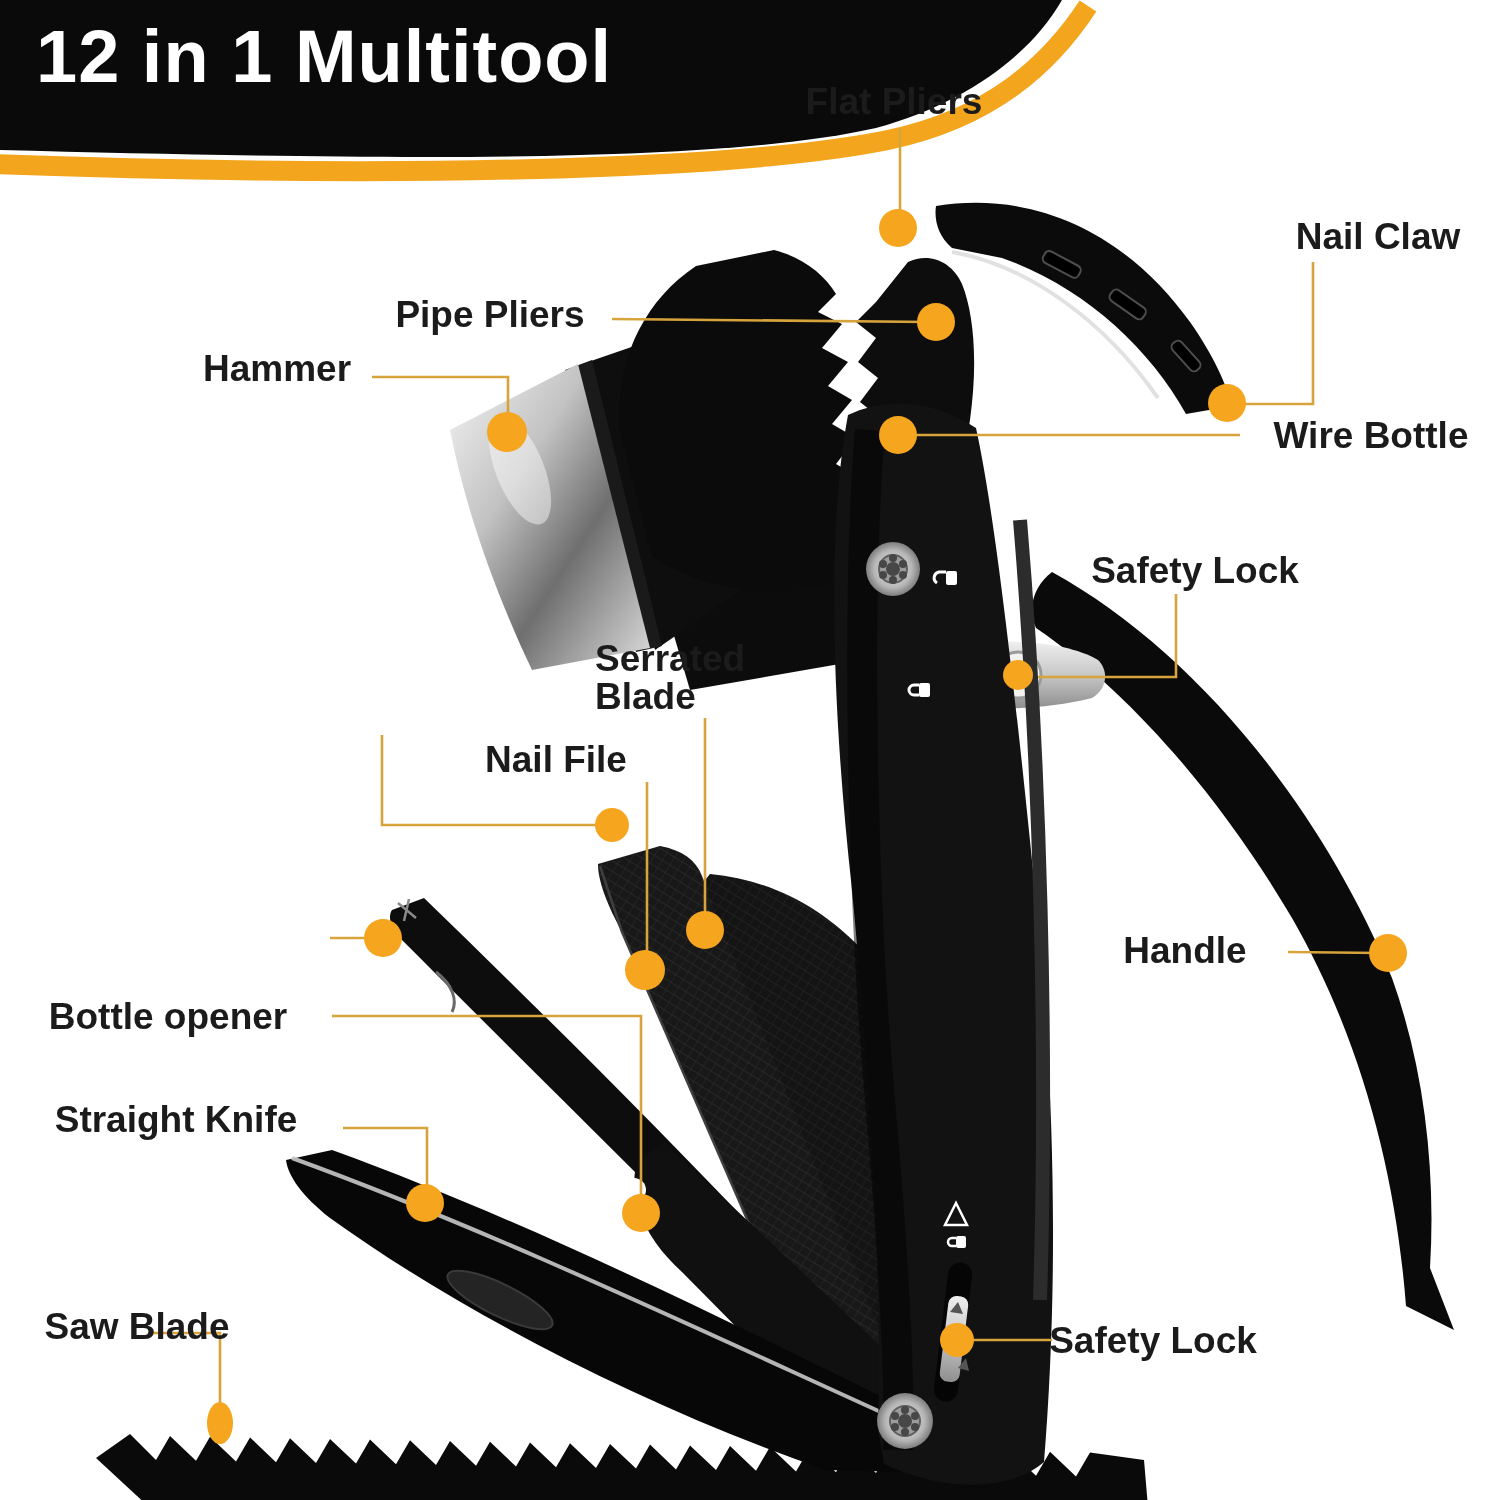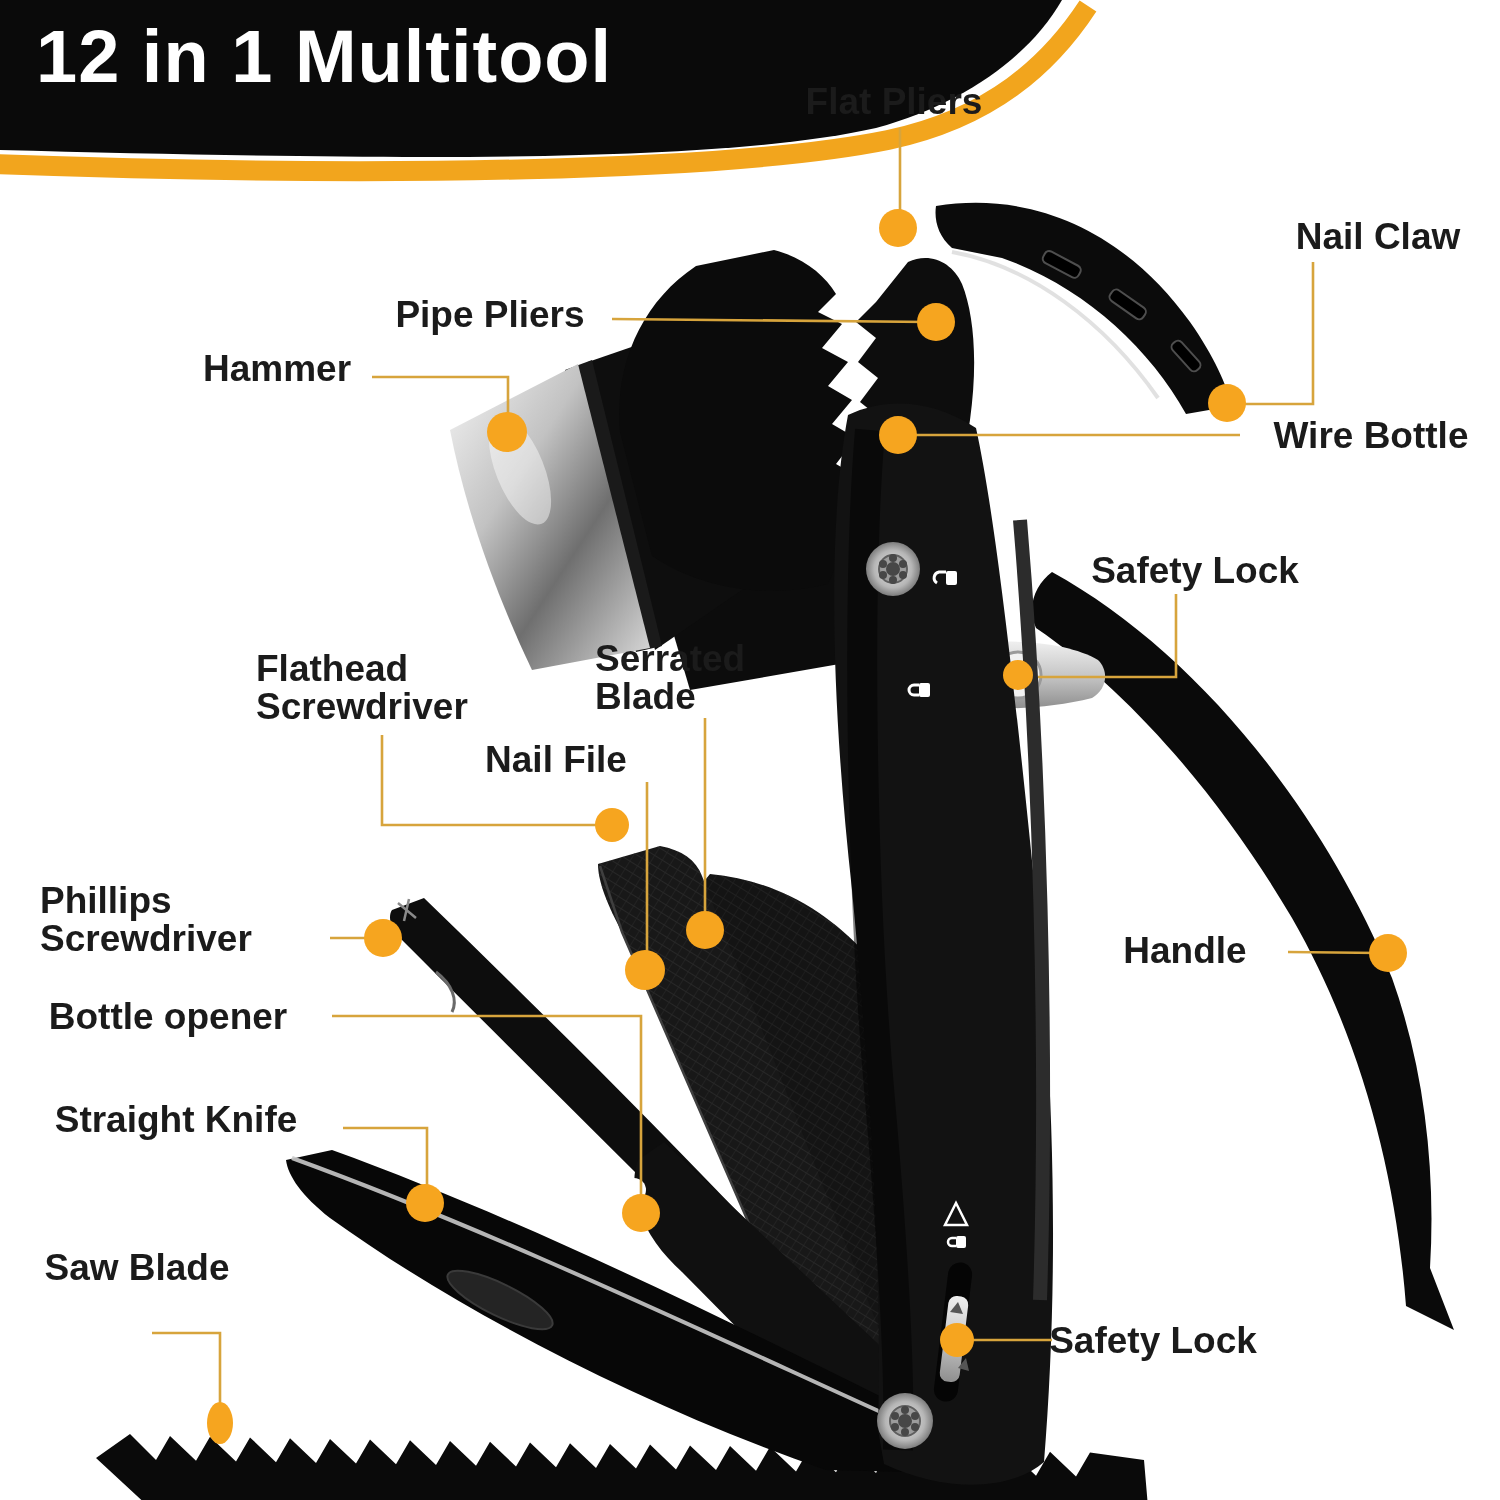--- a/index.html
+++ b/index.html
@@ -206,23 +206,21 @@
   </svg>
 
   <div class="page-title">12 in 1 Multitool</div>
 
   <div class="label" style="left:894px;top:102px">Flat Pliers</div>
   <div class="label" style="left:1378px;top:237px">Nail Claw</div>
   <div class="label" style="left:490px;top:315px">Pipe Pliers</div>
   <div class="label" style="left:277px;top:369px">Hammer</div>
   <div class="label" style="left:1371px;top:436px">Wire Bottle</div>
   <div class="label" style="left:1195px;top:571px">Safety Lock</div>
-  <div class="label wrap" style="left:387px;top:688px;width:262px">Flathead Screwdriver</div>
   <div class="label wrap" style="left:690px;top:678px;width:190px">Serrated Blade</div>
   <div class="label" style="left:556px;top:760px">Nail File</div>
-  <div class="label wrap" style="left:181px;top:920px;width:282px">Phillips Screwdriver</div>
   <div class="label" style="left:168px;top:1017px">Bottle opener</div>
   <div class="label" style="left:176px;top:1120px">Straight Knife</div>
   <div class="label" style="left:1185px;top:951px">Handle</div>
   <div class="label" style="left:1153px;top:1341px">Safety Lock</div>
-  <div class="label" style="left:137px;top:1268px">Saw Blade</div>
+  <div class="label" style="left:137px;top:1327px">Saw Blade</div>
 
 </div>
 
 </body></html>

